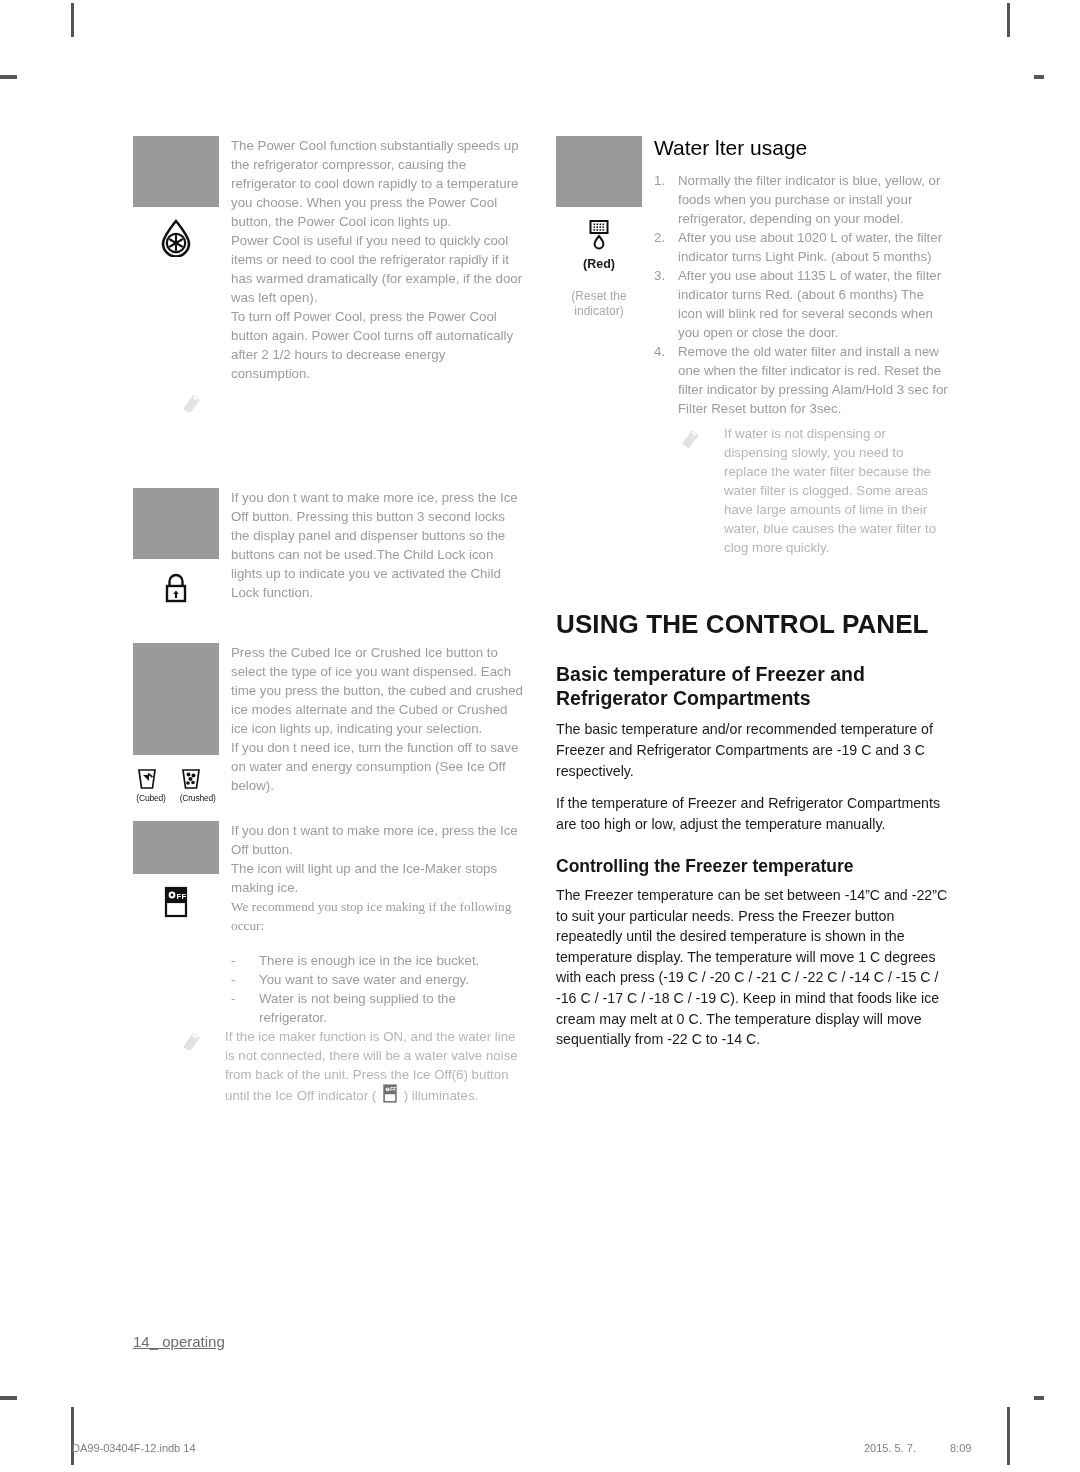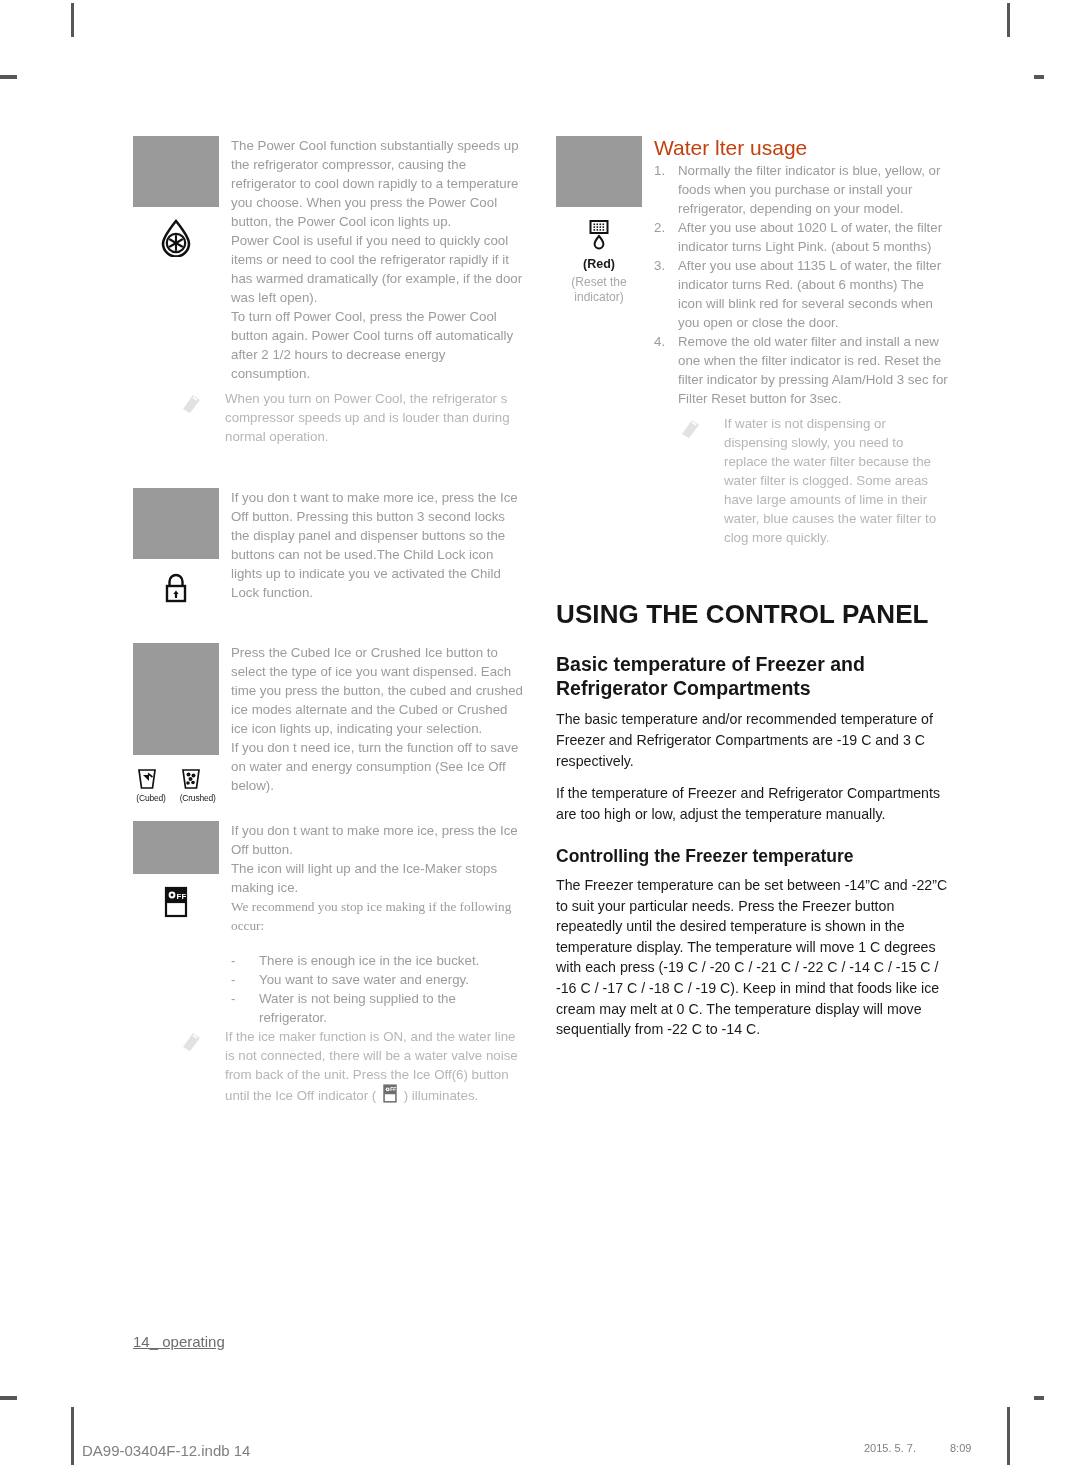--- a/index.html
+++ b/index.html
@@ -76,21 +76,21 @@
     font-weight: bold;
     color: #1a1a1a;
     margin-top: 6px;
   }
   .media-subcaption {
     width: 86px;
     text-align: center;
     font-size: 12px;
     color: #a8a8a8;
     line-height: 1.22;
-    margin-top: 4px;
+    margin-top: 18px;
   }
   .feature-text {
     margin-left: 98px;
     font-size: 13.3px;
     line-height: 1.43;
     color: #9c9c9c;
   }
 
   
   .note {
@@ -154,39 +154,39 @@
   .body-p {
     font-size: 14.2px;
     line-height: 1.45;
     color: #1a1a1a;
     margin: 0 0 12px 0;
   }
 
   
   .h-filter {
     font-size: 21px;
-    color: #c2410c;
-    margin: 0 0 2px 0;
+    color: #000000;
+    margin: 0 0 12px 0;
     line-height: 1.1;
   }
 
   
   .folio {
     position: absolute;
     left: 133px;
     top: 1333px;
     font-size: 15px;
     color: #6d6d6d;
     text-decoration: underline;
   }
   .foot-left {
     position: absolute;
-    left: 82px;
+    left: 72px;
     top: 1442px;
-    font-size: 15px;
+    font-size: 11px;
     color: #808080;
   }
   .foot-right {
     position: absolute;
     left: 864px;
     top: 1442px;
     font-size: 11px;
     color: #808080;
   }
   .foot-right .time { margin-left: 34px; }
@@ -238,21 +238,20 @@
 Power Cool is useful if you need to quickly cool items or need to cool the refrigerator rapidly if it has warmed dramatically (for example, if the door was left open).
 To turn off Power Cool, press the Power Cool button again. Power Cool turns off automatically after 2 1/2 hours to decrease energy consumption.</div>
       <div class="note">
         <div class="note-icon">
           <svg width="26" height="26" viewBox="0 0 26 26">
             <path d="M4 18 L14 4 L21 9 L11 22 Z" fill="#e2e2e2"></path>
             <path d="M4 18 L9 21 L11 22 Z" fill="#cfcfcf"></path>
             <path d="M14 6 L18 9" stroke="#ffffff" stroke-width="1.6"></path>
           </svg>
         </div>
-        <div class="note-text">When you turn on Power Cool, the refrigerator s compressor speeds up and is louder than during normal operation.</div>
       </div>
     </div>
 
     <div class="feature" style="min-height:155px;">
       <div class="feature-media">
         <div class="gray-box" style="height:71px;"></div>
         <div class="icon-row">
           <div class="icon-cell">
             <span>
               <svg width="28" height="34" viewBox="0 0 28 34">

